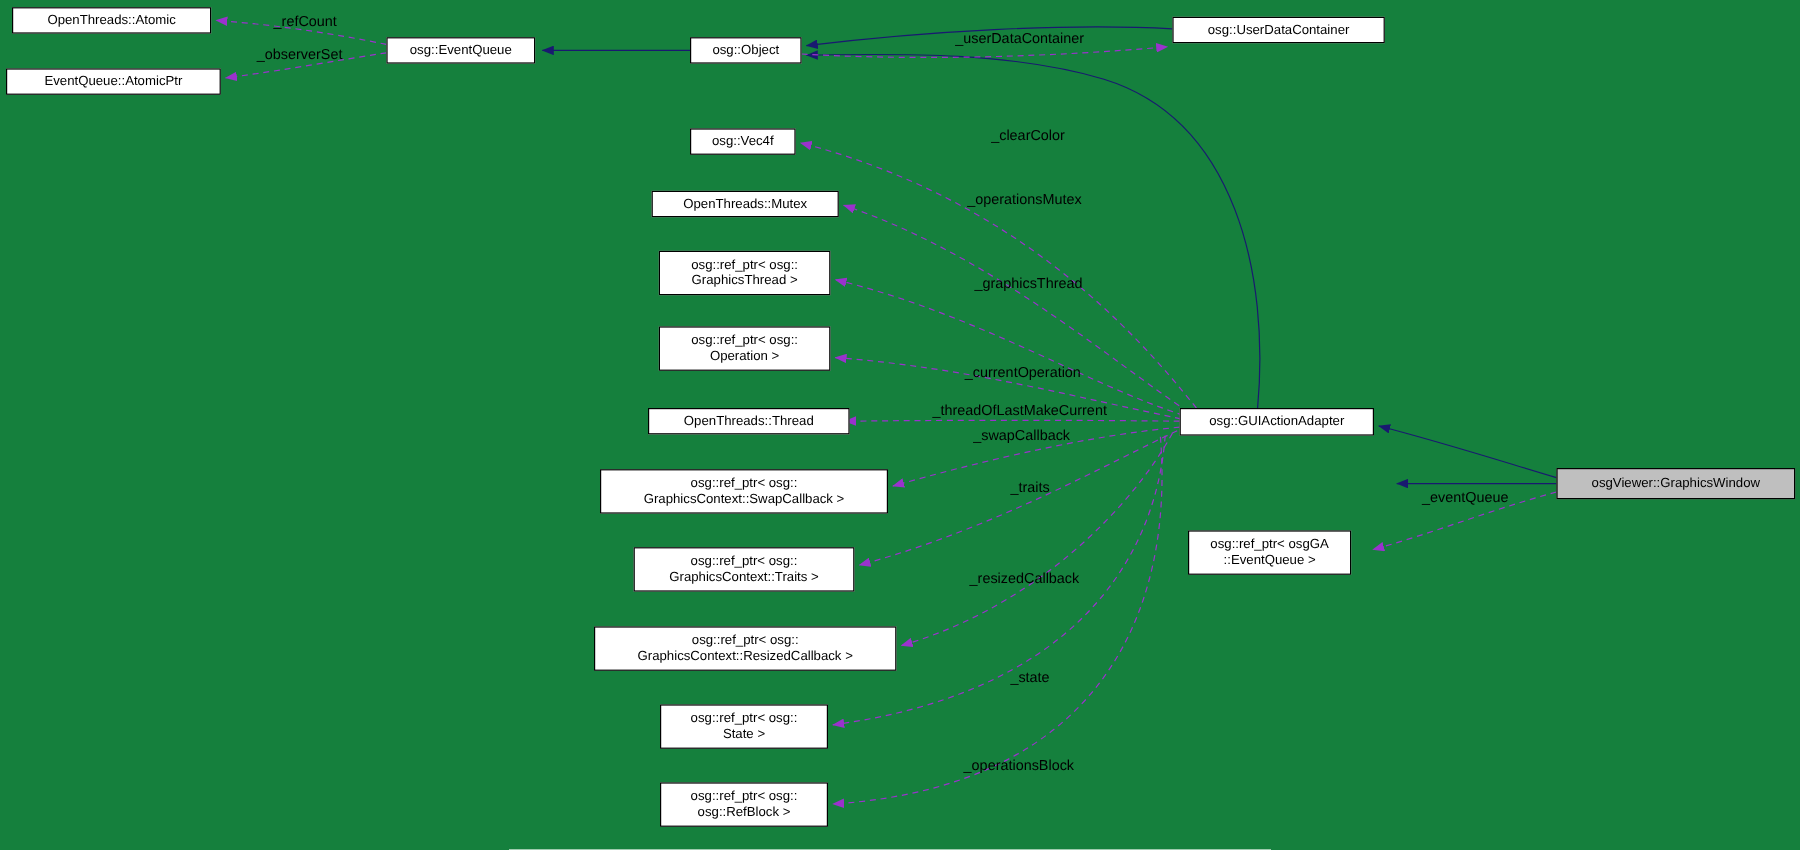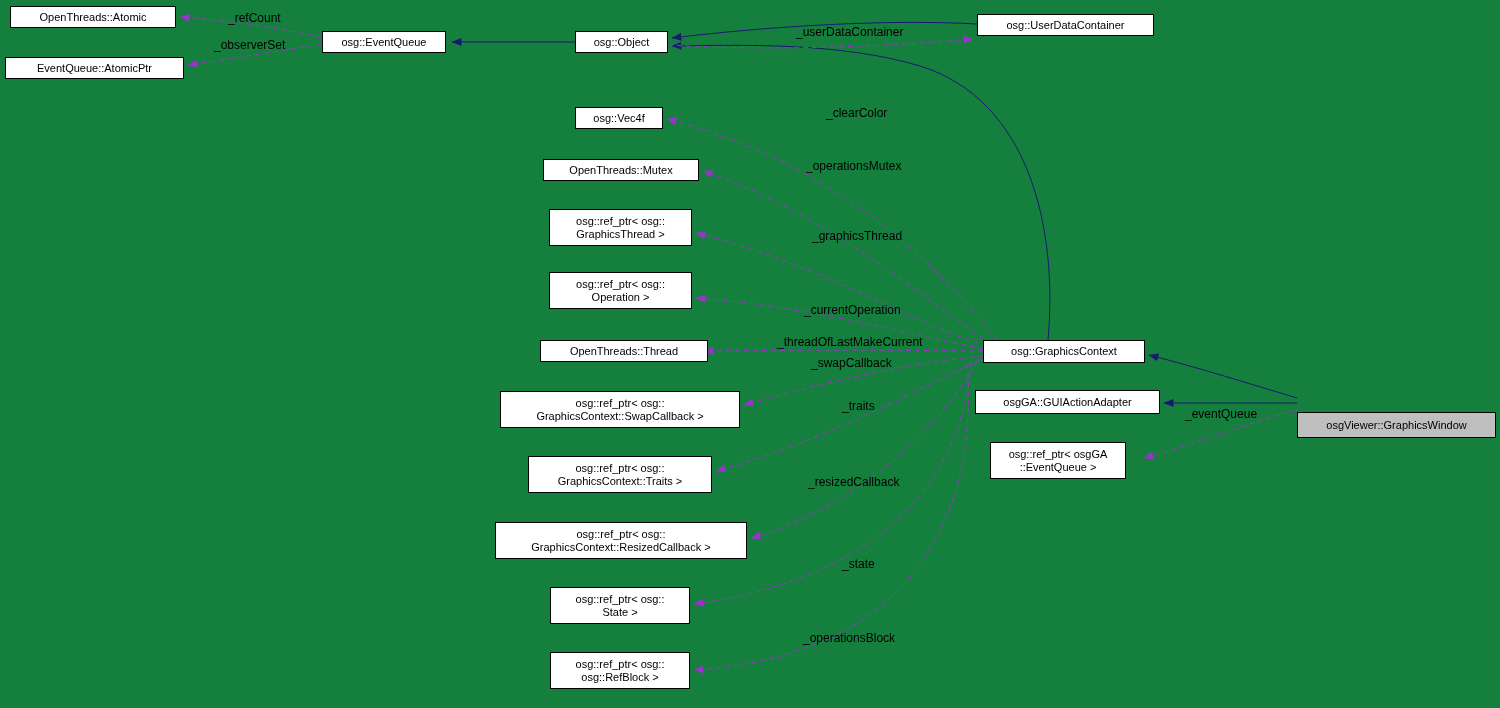--- a/index.html
+++ b/index.html
@@ -9,21 +9,21 @@
   }
   svg.edges{position:absolute;left:0;top:0;width:1500px;height:708px;}
   .node{
     position:absolute;box-sizing:border-box;
     border:1px solid #000;background:#fff;color:#000;
     font-size:11px;line-height:13px;
     display:flex;align-items:center;justify-content:center;
     text-align:center;white-space:pre-line;padding:1px 4px;
     cursor:pointer;
   }
-  .node.selected{background:#bfbfbf;cursor:default;margin-top:22px;}
+  .node.selected{background:#bfbfbf;cursor:default;}
   .elabel{
     position:absolute;font-size:12px;line-height:13px;color:#000;
     white-space:nowrap;
   }
   .inh{stroke:#191970;fill:none;stroke-width:1;}
   .use{stroke:#9a32cd;fill:none;stroke-width:1;stroke-dasharray:5,4;}
 </style>
 </head>
 <body>
 
@@ -76,22 +76,21 @@
   <div class="node" style="left:500px;top:391px;width:240px;height:37px">osg::ref_ptr&lt; osg::
 GraphicsContext::SwapCallback &gt;</div>
   <div class="node" style="left:528px;top:456px;width:184px;height:37px">osg::ref_ptr&lt; osg::
 GraphicsContext::Traits &gt;</div>
   <div class="node" style="left:495px;top:522px;width:252px;height:37px">osg::ref_ptr&lt; osg::
 GraphicsContext::ResizedCallback &gt;</div>
   <div class="node" style="left:550px;top:587px;width:140px;height:37px">osg::ref_ptr&lt; osg::
 State &gt;</div>
   <div class="node" style="left:550px;top:652px;width:140px;height:37px">osg::ref_ptr&lt; osg::
 osg::RefBlock &gt;</div>
-  <div class="node" style="left:983px;top:340px;width:162px;height:23px">osg::GraphicsContext</div>
-  <div class="node" style="left:975px;top:390px;width:185px;height:24px">osgGA::GUIActionAdapter</div>
+  <div class="node" style="left:983px;top:340px;width:162px;height:23px">osg::GUIActionAdapter</div>
   <div class="node" style="left:990px;top:442px;width:136px;height:37px">osg::ref_ptr&lt; osgGA
 ::EventQueue &gt;</div>
   <div class="node selected" style="left:1297px;top:390px;width:199px;height:26px">osgViewer::GraphicsWindow</div>
 
   <div class="elabel" style="left:228px;top:12px">_refCount</div>
   <div class="elabel" style="left:214px;top:39px">_observerSet</div>
   <div class="elabel" style="left:796px;top:26px">_userDataContainer</div>
   <div class="elabel" style="left:826px;top:107px">_clearColor</div>
   <div class="elabel" style="left:806px;top:160px">_operationsMutex</div>
   <div class="elabel" style="left:812px;top:230px">_graphicsThread</div>

